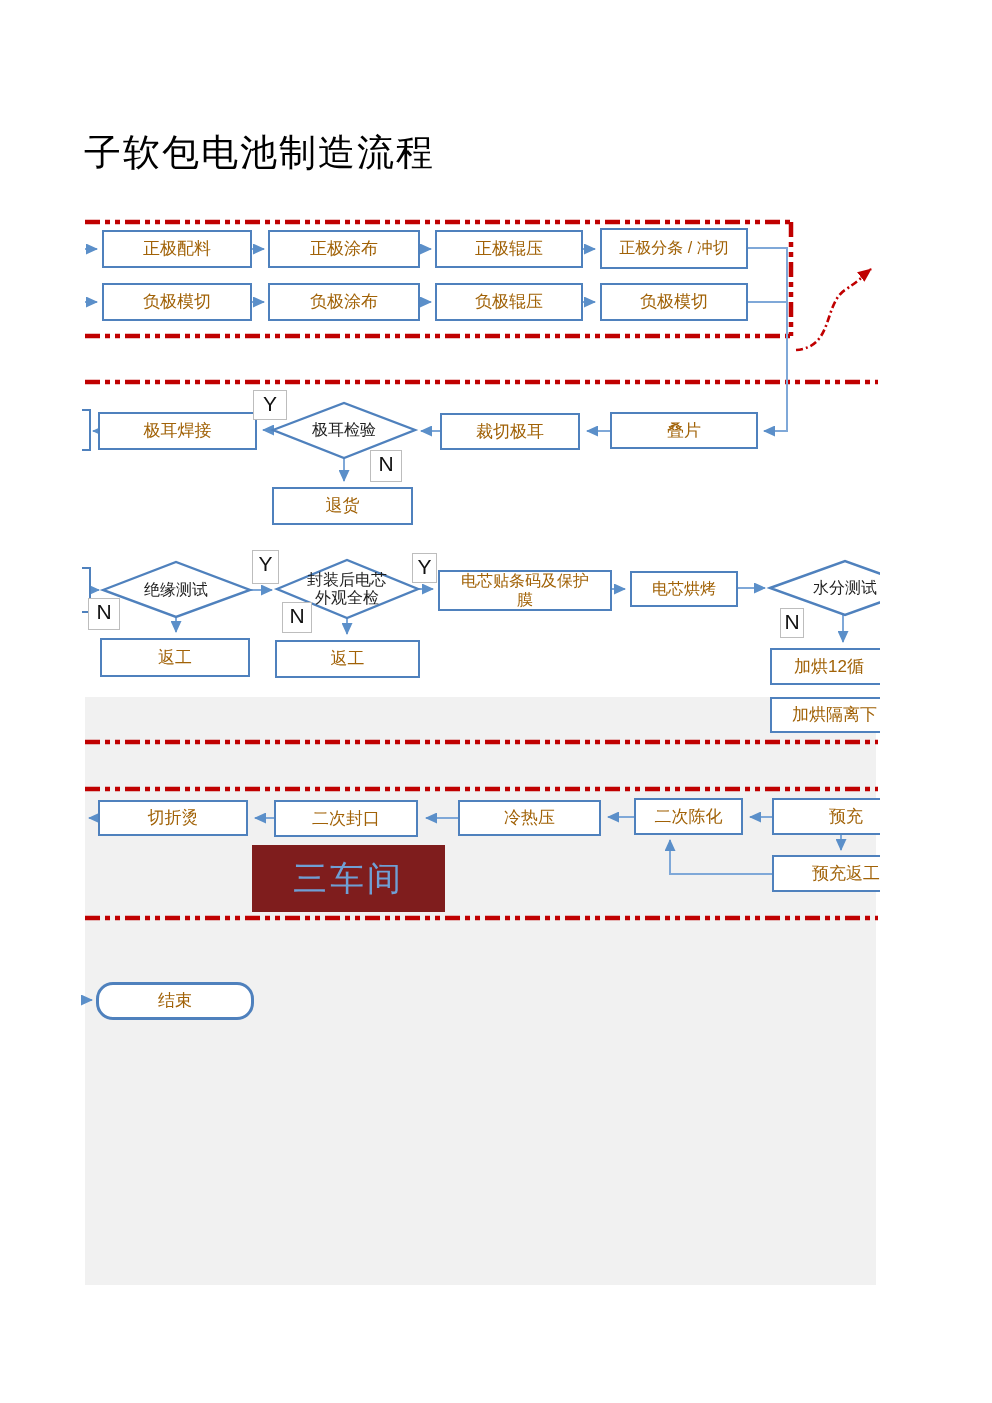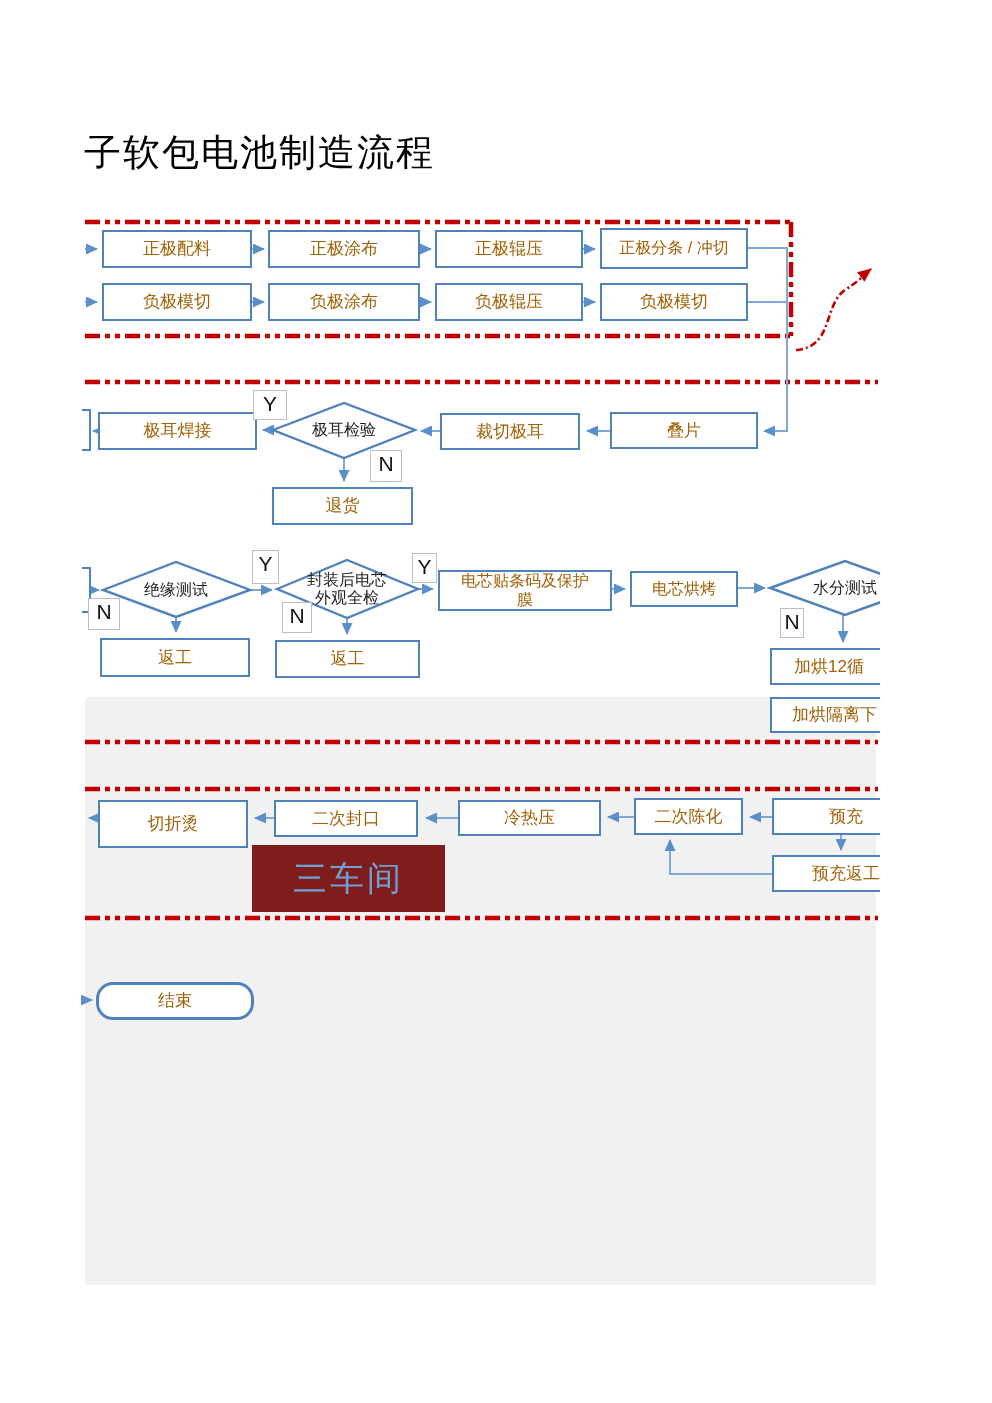--- a/index.html
+++ b/index.html
@@ -135,21 +135,21 @@
     <div class="yn" style="left:412px;top:553px;width:25px;height:30px">Y</div>
     <div class="node" style="left:438px;top:570px;width:174px;height:41px;font-size:16px">
       <span class="inner" style="max-width:140px">电芯贴条码及保护膜</span>
     </div>
     <div class="node" style="left:630px;top:571px;width:108px;height:36px;font-size:16px">电芯烘烤</div>
     <div class="dlabel" style="left:795px;top:574px;width:100px;height:28px">水分测试</div>
     <div class="yn" style="left:780px;top:608px;width:24px;height:30px">N</div>
     <div class="node leftpad" style="left:770px;top:648px;width:230px;height:37px;padding-left:22px">加烘12循</div>
     <div class="node leftpad" style="left:770px;top:697px;width:230px;height:36px;padding-left:20px">加烘隔离下</div>
 
-    <div class="node" style="left:98px;top:800px;width:150px;height:48px">切折烫</div>
+    <div class="node" style="left:98px;top:800px;width:150px;height:36px">切折烫</div>
     <div class="node" style="left:274px;top:800px;width:144px;height:37px">二次封口</div>
     <div class="node" style="left:458px;top:800px;width:143px;height:36px">冷热压</div>
     <div class="node" style="left:634px;top:798px;width:109px;height:37px">二次陈化</div>
     <div class="node leftpad" style="left:772px;top:798px;width:220px;height:37px;padding-left:55px">预充</div>
     <div class="node leftpad" style="left:772px;top:855px;width:220px;height:37px;padding-left:38px">预充返工</div>
 
     <div id="workshop">
       <span>三车间</span>
     </div>
 

